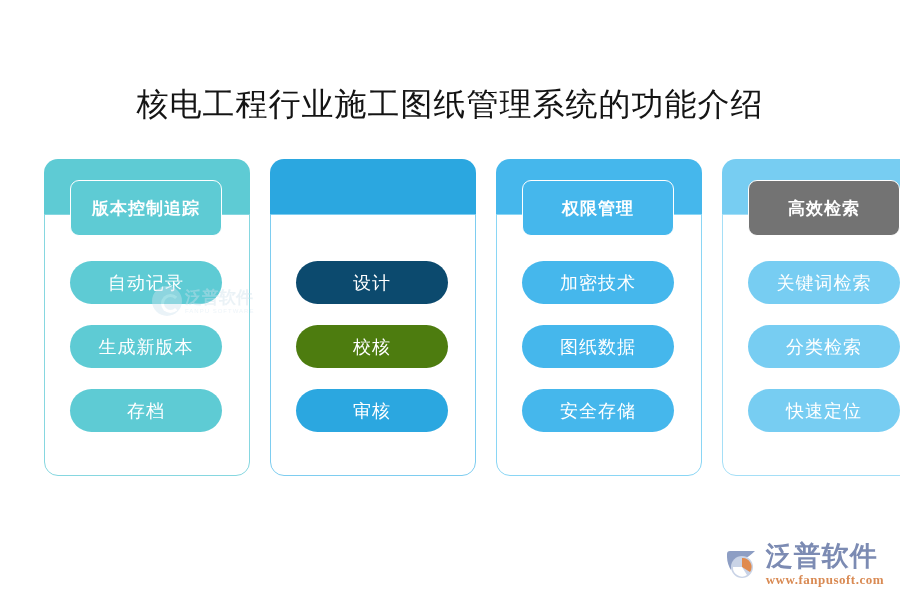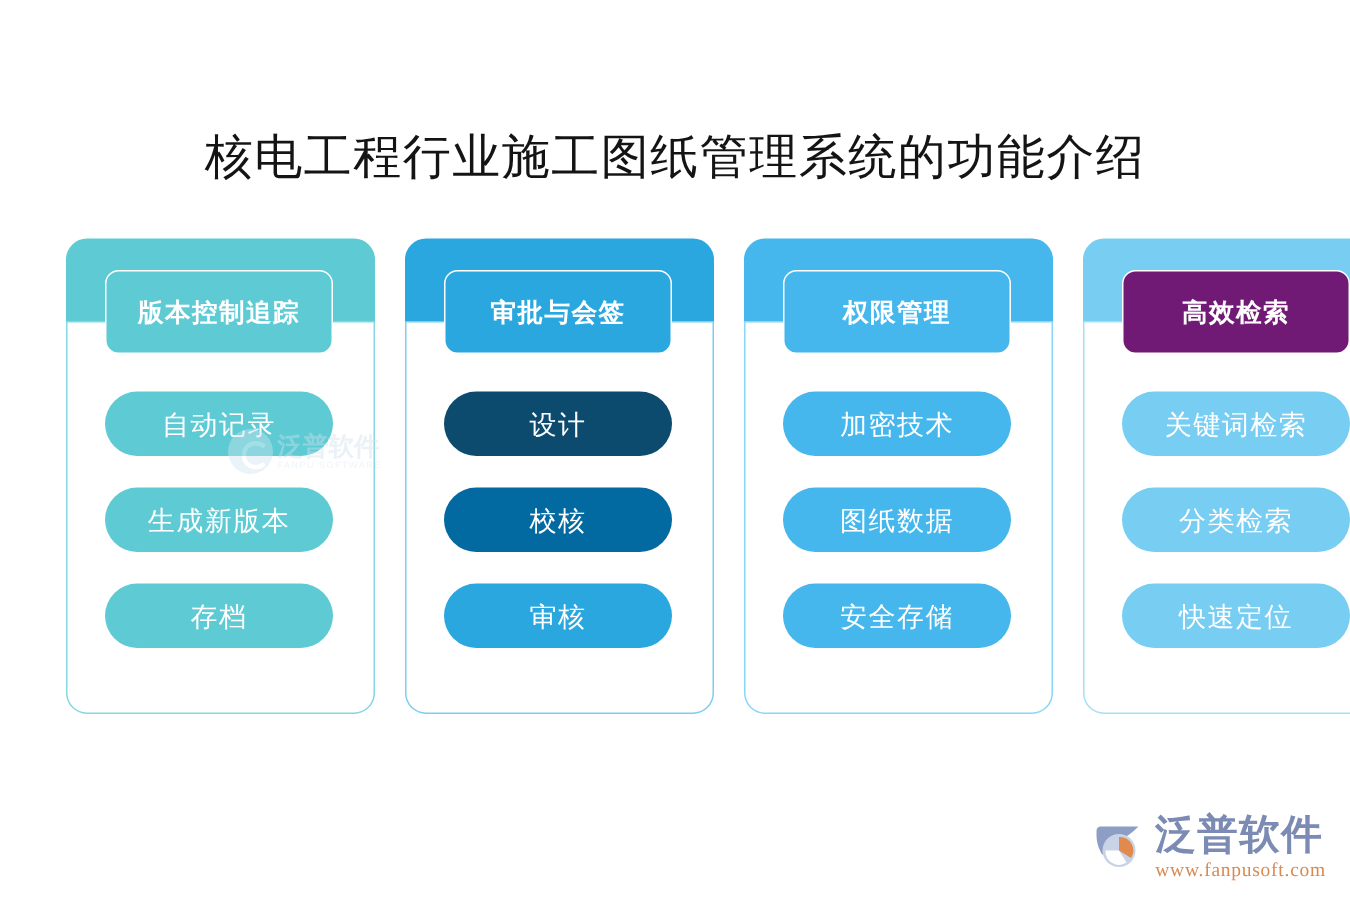--- a/index.html
+++ b/index.html
@@ -183,21 +183,21 @@
   #brand-logo .logo-cn {
     font-family: "Liberation Serif", "DejaVu Serif", serif;
     font-weight: bold;
     font-size: 27px;
     color: #7c8bb3;
     letter-spacing: 1px;
     white-space: nowrap;
   }
   #brand-logo .logo-url {
     font-family: "Liberation Serif", "DejaVu Serif", serif;
-    font-weight: normal;
+    font-weight: bold;
     font-size: 13px;
     color: #d98a53;
     letter-spacing: 0.5px;
     margin-top: 3px;
     white-space: nowrap;
   }
 </style>
 </head>
 <body>
 
@@ -210,41 +210,40 @@
       <div class="card-header-pill" style="background: rgb(94, 203, 212);">版本控制追踪</div>
       <div class="card-items">
         <div class="pill" style="background: rgb(94, 203, 212);">自动记录</div>
         <div class="pill" style="background: rgb(94, 203, 212); margin-top: 20px;">生成新版本</div>
         <div class="pill" style="background: rgb(94, 203, 212);">存档</div>
       </div>
     </div>
     <div class="card">
       <div class="card-band" style="background: rgb(43, 167, 224);"></div>
       <div class="card-body" style="border-color: rgb(126, 205, 240);"></div>
-      <div class="card-header-pill" style="background: rgb(43, 167, 224);">审批与会签</div>
       <div class="card-items">
         <div class="pill" style="background: #0c4a6e;">设计</div>
-        <div class="pill" style="background: #0369a1;">校核</div>
+        <div class="pill" style="background: #4d7c0f;">校核</div>
         <div class="pill" style="background: rgb(43, 167, 224);">审核</div>
       </div>
     </div>
     <div class="card">
       <div class="card-band" style="background: rgb(69, 183, 236);"></div>
       <div class="card-body" style="border-color: rgb(138, 214, 245);"></div>
       <div class="card-header-pill" style="background: rgb(69, 183, 236);">权限管理</div>
       <div class="card-items">
         <div class="pill" style="background: rgb(69, 183, 236);">加密技术</div>
         <div class="pill" style="background: rgb(69, 183, 236);">图纸数据</div>
         <div class="pill" style="background: rgb(69, 183, 236);">安全存储</div>
       </div>
     </div>
     <div class="card">
       <div class="card-band" style="background: rgb(119, 205, 242);"></div>
       <div class="card-body" style="border-color: rgb(165, 223, 247);"></div>
-      <div class="card-header-pill" style="background: #701a75;">高效检索</div>
+      <div class="card-header-pill" style="background: #737373;">高效检索</div>
       <div class="card-items">
         <div class="pill" style="background: rgb(119, 205, 242);">关键词检索</div>
         <div class="pill" style="background: rgb(119, 205, 242);">分类检索</div>
         <div class="pill" style="background: rgb(119, 205, 242);">快速定位</div>
       </div>
     </div>
   </div>
 
 <div id="center-watermark">
   <div class="wm-mark"></div>

